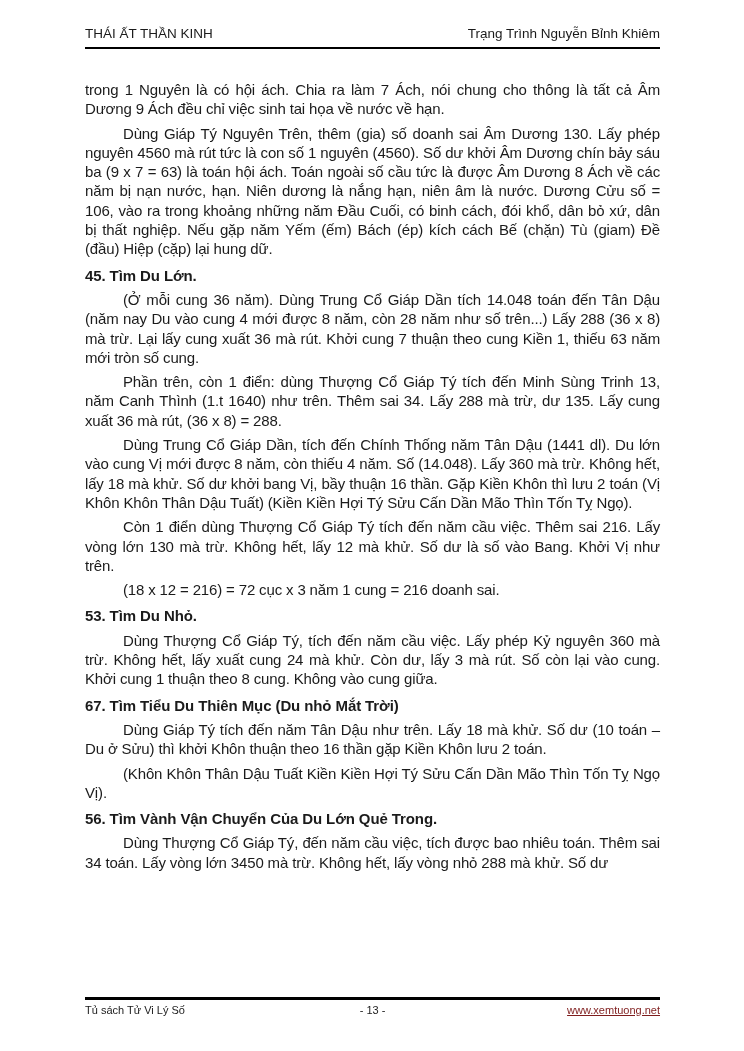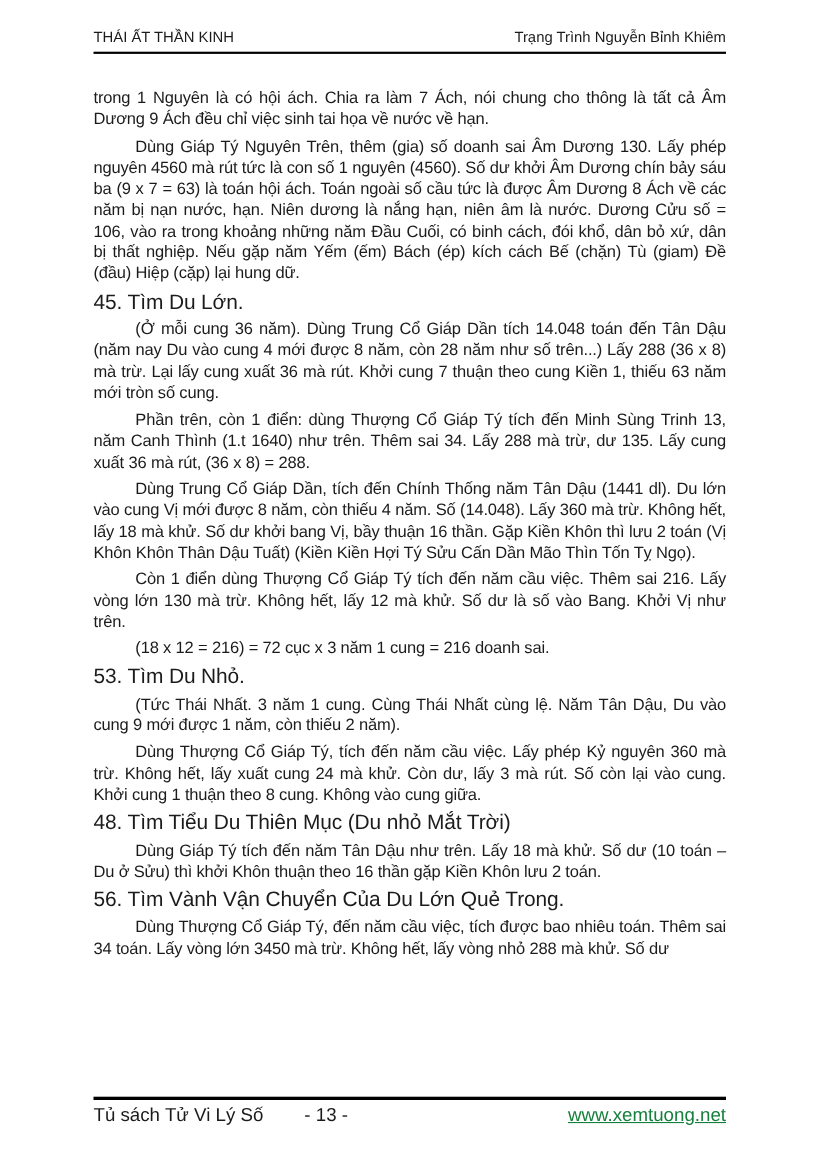--- a/index.html
+++ b/index.html
@@ -41,43 +41,43 @@
   .para {
     margin: 5px 0 0 0;
   }
   .para.indent {
     text-indent: 38px;
   }
   .doc-body > :first-child {
     margin-top: 0;
   }
   .heading {
-    font-size: 19px;
-    font-weight: normal;
+    font-size: 15px;
+    font-weight: bold;
     margin: 7px 0 0 0;
     text-align: left;
     letter-spacing: -0.1px;
   }
   .footer {
     position: absolute;
     left: 85px;
     right: 84px;
     top: 997px;
     border-top: 3px solid #000;
     padding-top: 4px;
     display: flex;
     align-items: baseline;
-    font-size: 17px;
+    font-size: 11px;
   }
   .footer-left  { flex: 1; text-align: left; }
-  .footer-center{ flex: 1; text-align: left; }
+  .footer-center{ flex: 1; text-align: center; }
   .footer-right { flex: 1; text-align: right; }
   .footer-link {
     text-decoration: underline;
-    color: #15803d;
+    color: #7f1d1d;
     cursor: pointer;
   }
 </style>
 </head>
 <body>
 
 <div class="page">
 
   <div class="header">
     <span class="header-left">THÁI ẤT THẦN KINH</span>
@@ -87,24 +87,24 @@
   <div class="doc-body" id="doc-body">
       <p class="para">trong 1 Nguyên là có hội ách. Chia ra làm 7 Ách, nói chung cho thông là tất cả Âm Dương 9 Ách đều chỉ việc sinh tai họa về nước về hạn.</p>
       <p class="para indent">Dùng Giáp Tý Nguyên Trên, thêm (gia) số doanh sai Âm Dương 130. Lấy phép nguyên 4560 mà rút tức là con số 1 nguyên (4560). Số dư khởi Âm Dương chín bảy sáu ba (9 x 7 = 63) là toán hội ách. Toán ngoài số cầu tức là được Âm Dương 8 Ách về các năm bị nạn nước, hạn. Niên dương là nắng hạn, niên âm là nước. Dương Cửu số = 106, vào ra trong khoảng những năm Đầu Cuối, có binh cách, đói khổ, dân bỏ xứ, dân bị thất nghiệp. Nếu gặp năm Yếm (ếm) Bách (ép) kích cách Bế (chặn) Tù (giam) Đề (đầu) Hiệp (cặp) lại hung dữ.</p>
       <h2 class="heading">45. Tìm Du Lớn.</h2>
       <p class="para indent">(Ở mỗi cung 36 năm). Dùng Trung Cổ Giáp Dần tích 14.048 toán đến Tân Dậu (năm nay Du vào cung 4 mới được 8 năm, còn 28 năm như số trên...) Lấy 288 (36 x 8) mà trừ. Lại lấy cung xuất 36 mà rút. Khởi cung 7 thuận theo cung Kiền 1, thiếu 63 năm mới tròn số cung.</p>
       <p class="para indent">Phần trên, còn 1 điển: dùng Thượng Cổ Giáp Tý tích đến Minh Sùng Trinh 13, năm Canh Thình (1.t 1640) như trên. Thêm sai 34. Lấy 288 mà trừ, dư 135. Lấy cung xuất 36 mà rút, (36 x 8) = 288.</p>
       <p class="para indent">Dùng Trung Cổ Giáp Dần, tích đến Chính Thống năm Tân Dậu (1441 dl). Du lớn vào cung Vị mới được 8 năm, còn thiếu 4 năm. Số (14.048). Lấy 360 mà trừ. Không hết, lấy 18 mà khử. Số dư khởi bang Vị, bầy thuận 16 thần. Gặp Kiền Khôn thì lưu 2 toán (Vị Khôn Khôn Thân Dậu Tuất) (Kiền Kiền Hợi Tý Sửu Cấn Dần Mão Thìn Tốn Tỵ Ngọ).</p>
       <p class="para indent">Còn 1 điển dùng Thượng Cổ Giáp Tý tích đến năm cầu việc. Thêm sai 216. Lấy vòng lớn 130 mà trừ. Không hết, lấy 12 mà khử. Số dư là số vào Bang. Khởi Vị như trên.</p>
       <p class="para indent">(18 x 12 = 216) = 72 cục x 3 năm 1 cung = 216 doanh sai.</p>
       <h2 class="heading">53. Tìm Du Nhỏ.</h2>
-      <p class="para indent">(Tức Thái Nhất. 3 năm 1 cung. Cùng Thái Nhất cùng lệ. Năm Tân Dậu, Du vào cung 9 mới được 1 năm, còn thiếu 2 năm).</p>
       <p class="para indent">Dùng Thượng Cổ Giáp Tý, tích đến năm cầu việc. Lấy phép Kỷ nguyên 360 mà trừ. Không hết, lấy xuất cung 24 mà khử. Còn dư, lấy 3 mà rút. Số còn lại vào cung. Khởi cung 1 thuận theo 8 cung. Không vào cung giữa.</p>
-      <h2 class="heading">48. Tìm Tiểu Du Thiên Mục (Du nhỏ Mắt Trời)</h2>
+      <h2 class="heading">67. Tìm Tiểu Du Thiên Mục (Du nhỏ Mắt Trời)</h2>
       <p class="para indent">Dùng Giáp Tý tích đến năm Tân Dậu như trên. Lấy 18 mà khử. Số dư (10 toán – Du ở Sửu) thì khởi Khôn thuận theo 16 thần gặp Kiền Khôn lưu 2 toán.</p>
+      <p class="para indent">(Khôn Khôn Thân Dậu Tuất Kiền Kiền Hợi Tý Sửu Cấn Dần Mão Thìn Tốn Tỵ Ngọ Vị).</p>
       <h2 class="heading">56. Tìm Vành Vận Chuyển Của Du Lớn Quẻ Trong.</h2>
       <p class="para indent">Dùng Thượng Cổ Giáp Tý, đến năm cầu việc, tích được bao nhiêu toán. Thêm sai 34 toán. Lấy vòng lớn 3450 mà trừ. Không hết, lấy vòng nhỏ 288 mà khử. Số dư</p>
     </div>
 
   <div class="footer">
     <span class="footer-left">Tủ sách Tử Vi Lý Số</span>
     <span class="footer-center">- 13 -</span>
     <span class="footer-right">
       <span class="footer-link">www.xemtuong.net</span>
     </span>

